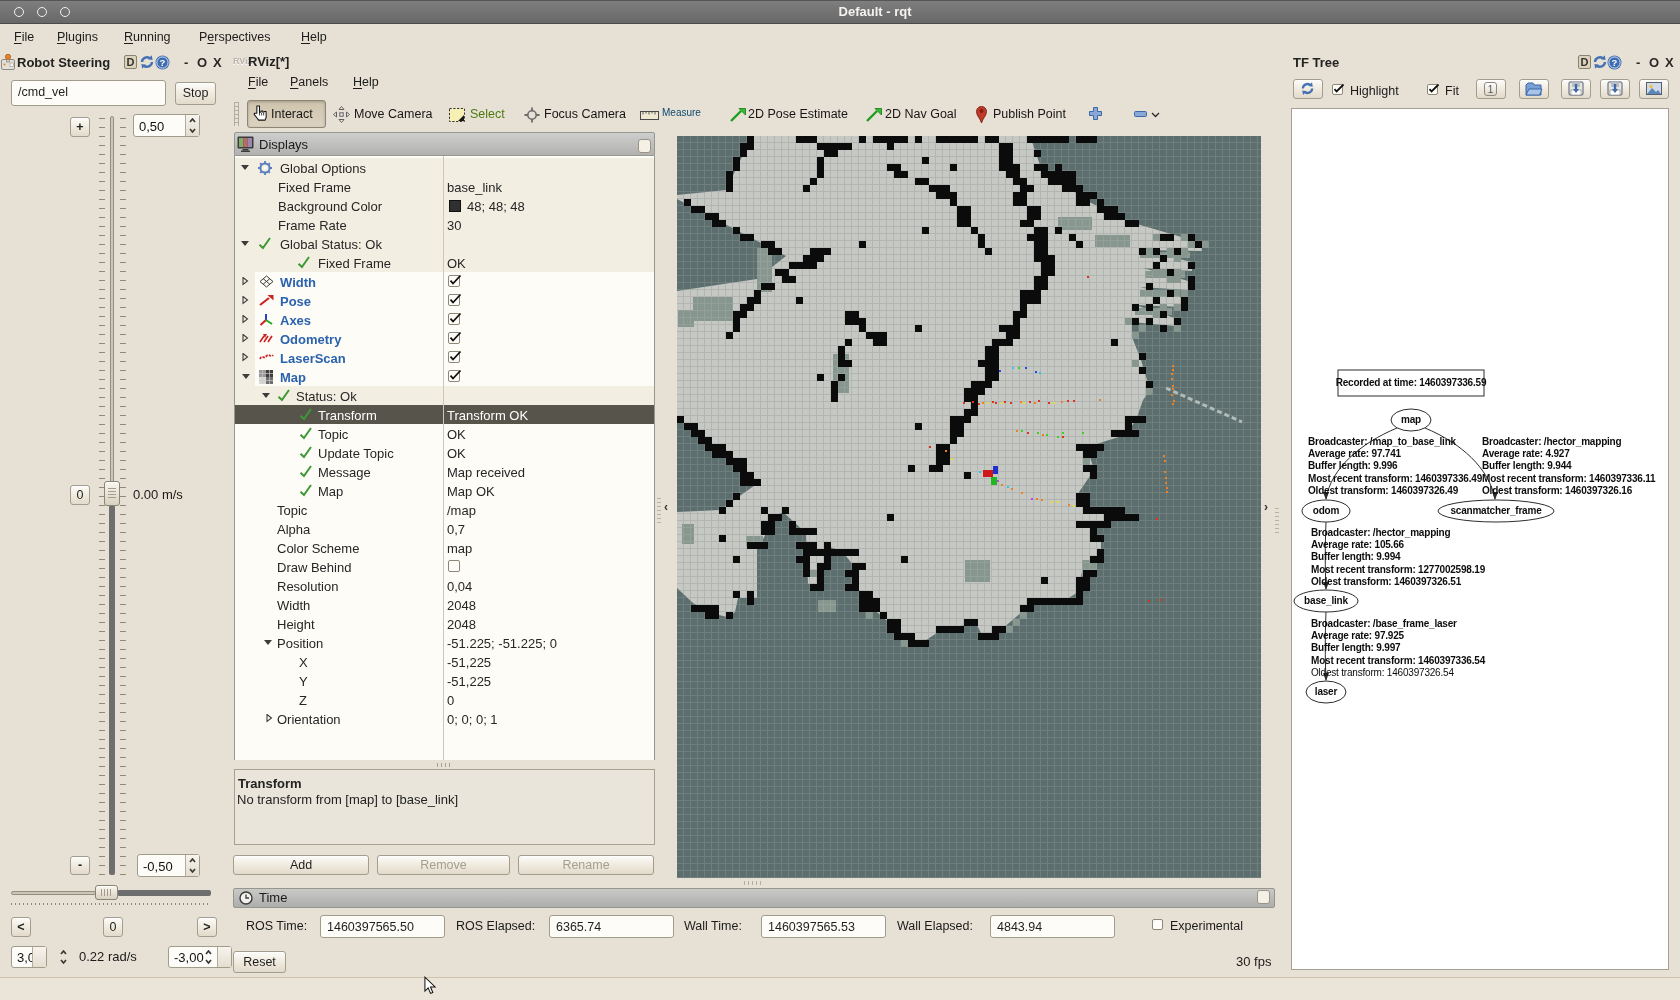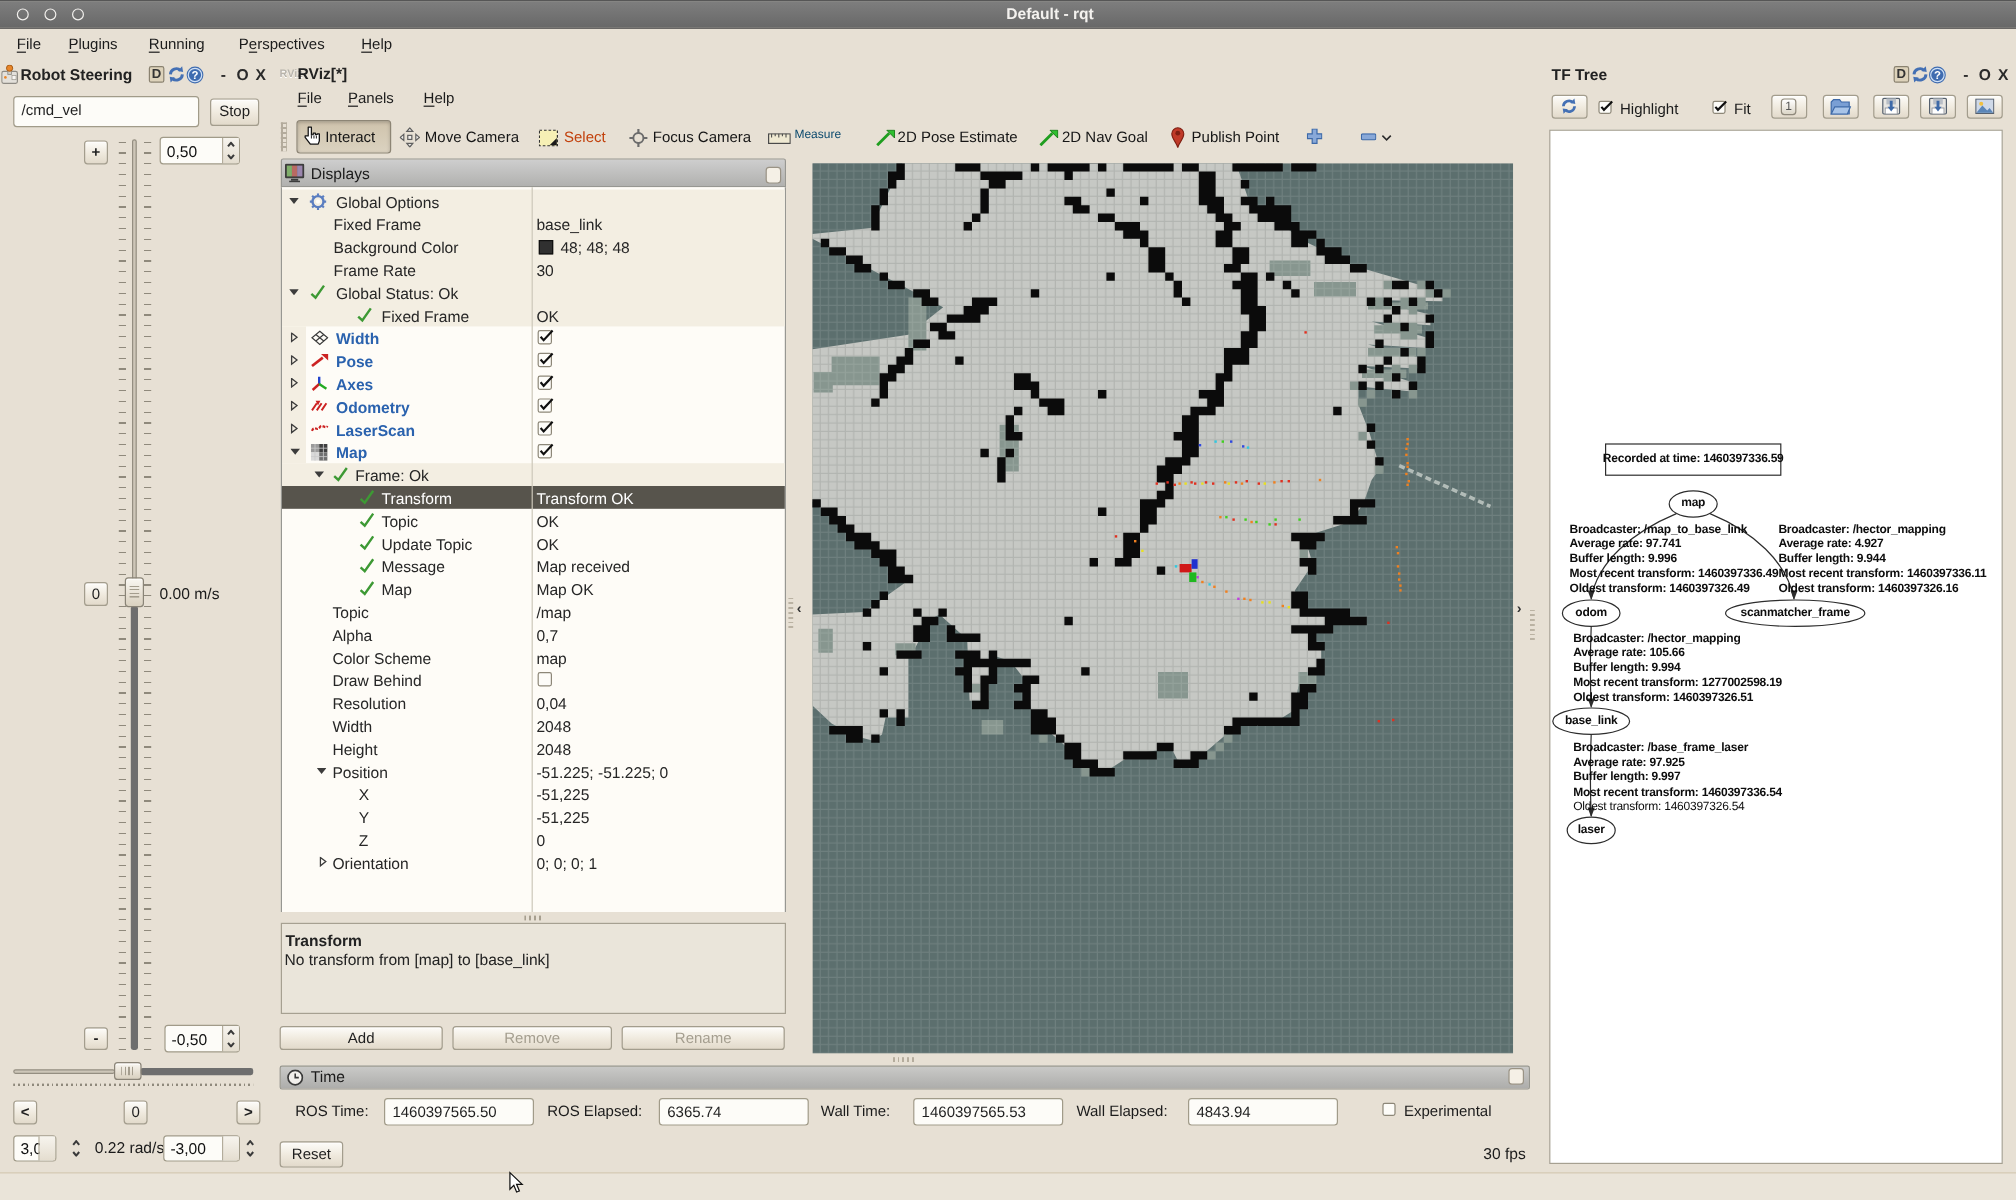--- a/index.html
+++ b/index.html
@@ -99,21 +99,21 @@
     <div class="spin-t">3,00</div>
     <div class="spin-a"></div>
   </div>
 <svg class="ab" style="left:60px;top:950px" width="7" height="5">
     <path d="M1 4 L3.5 1 L6 4" fill="none" stroke="#3a3a3a" stroke-width="1.7"></path>
   </svg>
 <svg class="ab" style="left:60px;top:959px" width="7" height="5">
     <path d="M1 1 L3.5 4 L6 1" fill="none" stroke="#3a3a3a" stroke-width="1.7"></path>
   </svg>
 <div class="ab tt" style="left:79px;top:949px;font-size:13px;color:#1a1a1a">0.22 rad/s</div>
-<div class="spinb" style="left:136px;top:946px;width:64px;height:22px">
+<div class="spinb" style="left:168px;top:946px;width:64px;height:22px">
     <div class="spin-t">-3,00</div>
     <div class="spin-a"></div>
   </div>
 <svg class="ab" style="left:205px;top:950px" width="7" height="5">
     <path d="M1 4 L3.5 1 L6 4" fill="none" stroke="#3a3a3a" stroke-width="1.7"></path>
   </svg>
 <svg class="ab" style="left:205px;top:959px" width="7" height="5">
     <path d="M1 1 L3.5 4 L6 1" fill="none" stroke="#3a3a3a" stroke-width="1.7"></path>
   </svg>
 <div class="ab" style="left:233px;top:56px;font-size:9px;font-weight:bold;color:#b8b4ac;text-shadow:0 1px 0 #fff">RViz</div>
@@ -136,21 +136,21 @@
 <polygon points="0.5,8.5 3.5,6 3.5,11"></polygon>
       <polygon points="16.5,8.5 13.5,6 13.5,11"></polygon>
 <rect x="6.8" y="6.8" width="3.4" height="3.4"></rect>
     </g>
   </svg>
 <div class="ab tt" style="left:354px;top:107px;font-size:12.5px;color:#161616">Move Camera</div>
 <svg class="ab" style="left:449px;top:108px" width="16" height="14">
 <rect x="0.5" y="0.5" width="15" height="13" fill="#f6f0b5" stroke="#333" stroke-dasharray="2.2 1.6"></rect>
 <polygon points="15,13 9,13 15,7" fill="#1a1a1a"></polygon>
   </svg>
-<div class="ab tt" style="left:470px;top:107px;font-size:12.5px;color:#c2410c">Select</div>
+<div class="ab tt" style="left:470px;top:107px;font-size:12.5px;color:#4d7c0f">Select</div>
 <svg class="ab" style="left:524px;top:107px" width="16" height="16" viewBox="0 0 16 16">
 <circle cx="8" cy="8" r="4.2" fill="none" stroke="#6b6b6b" stroke-width="1.6"></circle>
 <path d="M8 0.5V4 M8 12v3.5 M0.5 8H4 M12 8h3.5" stroke="#6b6b6b" stroke-width="1.8"></path>
   </svg>
 <div class="ab tt" style="left:544px;top:107px;font-size:12.5px;color:#161616">Focus Camera</div>
 <svg class="ab" style="left:640px;top:111px" width="19" height="9">
 <rect x="0.5" y="0.5" width="18" height="8" fill="#efe9d2" stroke="#4a4a4a"></rect>
 <path d="M3 0.5v3 M6 0.5v2 M9 0.5v3 M12 0.5v2 M15 0.5v3" stroke="#4a4a4a" stroke-width="0.9"></path>
 </svg>
 <div class="ab tt" style="left:662px;top:107px;font-size:10px;color:#0c4a6e">Measure</div>
@@ -300,21 +300,21 @@
 <div class="cbx" style="left:448px;top:370px;width:12px;height:12px"></div>
 <svg class="ab" style="left:448px;top:369px" width="14" height="14">
     <path d="M2.5 6.6000000000000005 L5.04 9.5 L12.5 1.5" fill="none" stroke="#101010" stroke-width="1.8"></path>
   </svg>
 <svg class="ab" style="left:262px;top:392px" width="8" height="7">
     <polygon points="0,1 8,1 4,6" fill="#3c3c3c"></polygon>
   </svg>
 <svg class="ab" style="left:277px;top:389px" width="13" height="13">
     <path d="M1.5 7.8 L4.94 11 L12 1" fill="none" stroke="#3d9934" stroke-width="2"></path>
   </svg>
-<div class="ab tt" style="left:296px;top:388.5px;font-size:13px;color:#262626">Frame: Ok</div>
+<div class="ab tt" style="left:296px;top:388.5px;font-size:13px;color:#262626">Status: Ok</div>
 <svg class="ab" style="left:299px;top:408px" width="13" height="13">
     <path d="M1.5 7.8 L4.94 11 L12 1" fill="none" stroke="#3d9934" stroke-width="2"></path>
   </svg>
 <div class="ab tt" style="left:318px;top:407.5px;font-size:13px;color:#fff">Transform</div>
 <div class="ab tt" style="left:447px;top:407.5px;font-size:13px;color:#fff">Transform OK</div>
 <svg class="ab" style="left:299px;top:427px" width="13" height="13">
     <path d="M1.5 7.8 L4.94 11 L12 1" fill="none" stroke="#3d9934" stroke-width="2"></path>
   </svg>
 <div class="ab tt" style="left:318px;top:426.5px;font-size:13px;color:#262626">Topic</div>
 <div class="ab tt" style="left:447px;top:426.5px;font-size:13px;color:#262626">OK</div>

